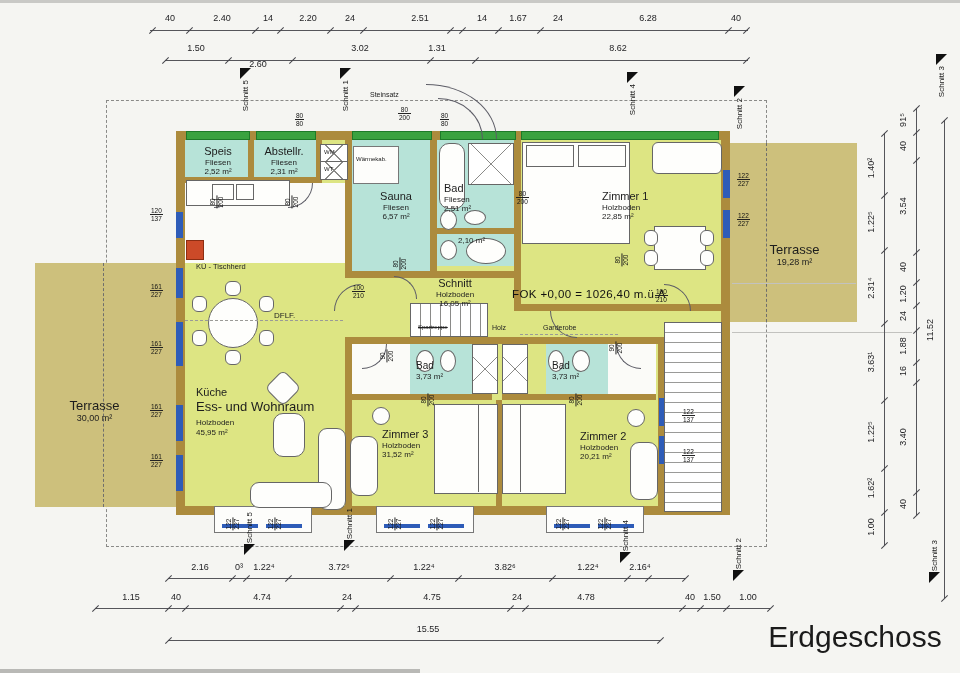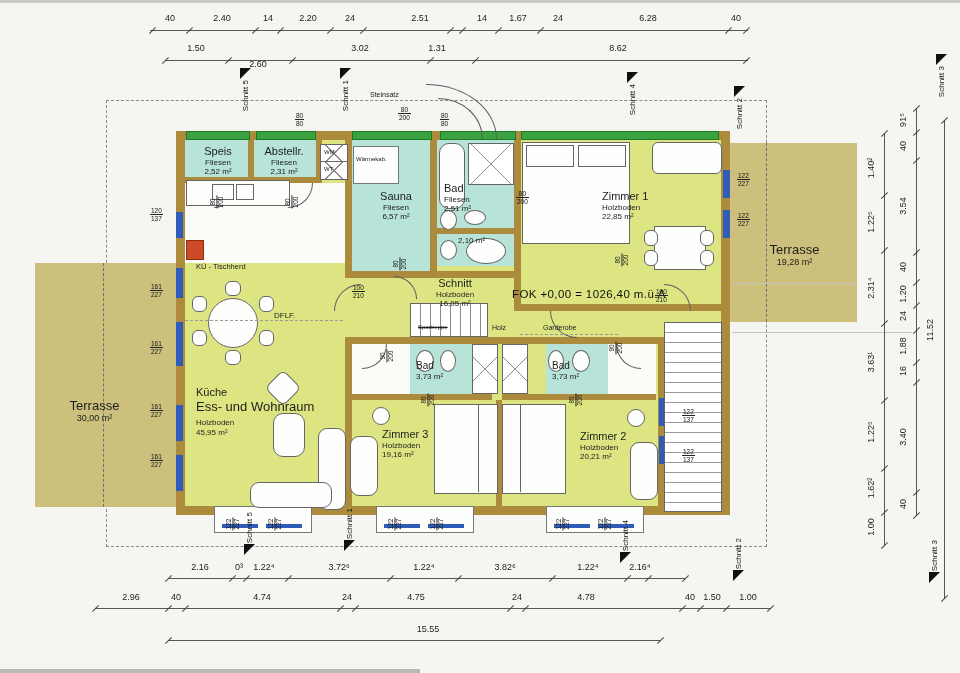--- a/index.html
+++ b/index.html
@@ -257,21 +257,21 @@
     <span class="rname" style="font-size:10px;">Bad</span>
     <span class="rsub">3,73 m²</span>
   </div>
   <div class="abs rlabel" style="left:552px;top:360px;width:52px;">
     <span class="rname" style="font-size:10px;">Bad</span>
     <span class="rsub">3,73 m²</span>
   </div>
   <div class="abs rlabel" style="left:382px;top:428px;width:72px;">
     <span class="rname">Zimmer 3</span>
     <span class="rsub">Holzboden</span>
-    <span class="rsub">19,16 m²</span>
+    <span class="rsub">31,52 m²</span>
   </div>
   <div class="abs rlabel" style="left:580px;top:430px;width:72px;">
     <span class="rname">Zimmer 2</span>
     <span class="rsub">Holzboden</span>
     <span class="rsub">20,21 m²</span>
   </div>
   <div class="abs rlabel" style="left:752px;top:242px;width:85px;text-align:center;">
     <span class="rname" style="font-size:13px;">Terrasse</span>
     <span class="rsub" style="font-size:9px;">19,28 m²</span>
   </div>
@@ -283,20 +283,21 @@
   <div class="abs micro" style="left:356px;top:156px;">Wärmekab.</div>
   <div class="abs tiny" style="left:370px;top:91px;">Steinsatz</div>
   <div class="abs micro strike" style="left:418px;top:324px;">Spartreppe</div>
   <div class="abs tiny" style="left:492px;top:324px;">Holz</div>
   <div class="abs tiny" style="left:543px;top:324px;">Garderobe</div>
   <div class="abs" style="left:274px;top:311px;font-size:8px;color:#222;">DFLF.</div>
   <div class="abs" style="left:196px;top:262px;font-size:7.5px;color:#222;">KÜ - Tischherd</div>
   <div class="abs micro" style="left:324px;top:149px;">WM</div>
   <div class="abs micro" style="left:324px;top:166px;">WT</div>
 
+  <div class="abs title" style="left:765px;top:620px;width:180px;text-align:center;">Erdgeschoss</div>
 
   <div id="gen" class="abs" style="left:0;top:0;width:960px;height:673px;pointer-events:none;">
       <div class="dline" style="left: 150px; top: 30px; width: 598px; height: 1px;"></div>
       <div class="tick" style="left: 148px; top: 30px;"></div>
       <div class="tick" style="left: 185px; top: 30px;"></div>
       <div class="tick" style="left: 251px; top: 30px;"></div>
       <div class="tick" style="left: 276px; top: 30px;"></div>
       <div class="tick" style="left: 326px; top: 30px;"></div>
       <div class="tick" style="left: 359px; top: 30px;"></div>
       <div class="tick" style="left: 446px; top: 30px;"></div>
@@ -352,25 +353,25 @@
       <div class="tick" style="left: 164px; top: 608px;"></div>
       <div class="tick" style="left: 181px; top: 608px;"></div>
       <div class="tick" style="left: 336px; top: 608px;"></div>
       <div class="tick" style="left: 351px; top: 608px;"></div>
       <div class="tick" style="left: 506px; top: 608px;"></div>
       <div class="tick" style="left: 521px; top: 608px;"></div>
       <div class="tick" style="left: 678px; top: 608px;"></div>
       <div class="tick" style="left: 696px; top: 608px;"></div>
       <div class="tick" style="left: 722px; top: 608px;"></div>
       <div class="tick" style="left: 766px; top: 608px;"></div>
-      <div class="dlab" style="left: 131px; top: 592px;">2.96</div>
+      <div class="dlab" style="left: 131px; top: 592px;">1.15</div>
       <div class="dlab" style="left: 176px; top: 592px;">40</div>
       <div class="dlab" style="left: 262px; top: 592px;">4.74</div>
       <div class="dlab" style="left: 347px; top: 592px;">24</div>
-      <div class="dlab" style="left: 416px; top: 592px;">4.75</div>
+      <div class="dlab" style="left: 432px; top: 592px;">4.75</div>
       <div class="dlab" style="left: 517px; top: 592px;">24</div>
       <div class="dlab" style="left: 586px; top: 592px;">4.78</div>
       <div class="dlab" style="left: 690px; top: 592px;">40</div>
       <div class="dlab" style="left: 712px; top: 592px;">1.50</div>
       <div class="dlab" style="left: 748px; top: 592px;">1.00</div>
       <div class="dline" style="left: 168px; top: 640px; width: 492px; height: 1px;"></div>
       <div class="tick" style="left: 164px; top: 640px;"></div>
       <div class="tick" style="left: 656px; top: 640px;"></div>
       <div class="dlab" style="left: 428px; top: 624px;">15.55</div>
       <div class="dline" style="left: 884px; top: 133px; width: 1px; height: 412px;"></div>

